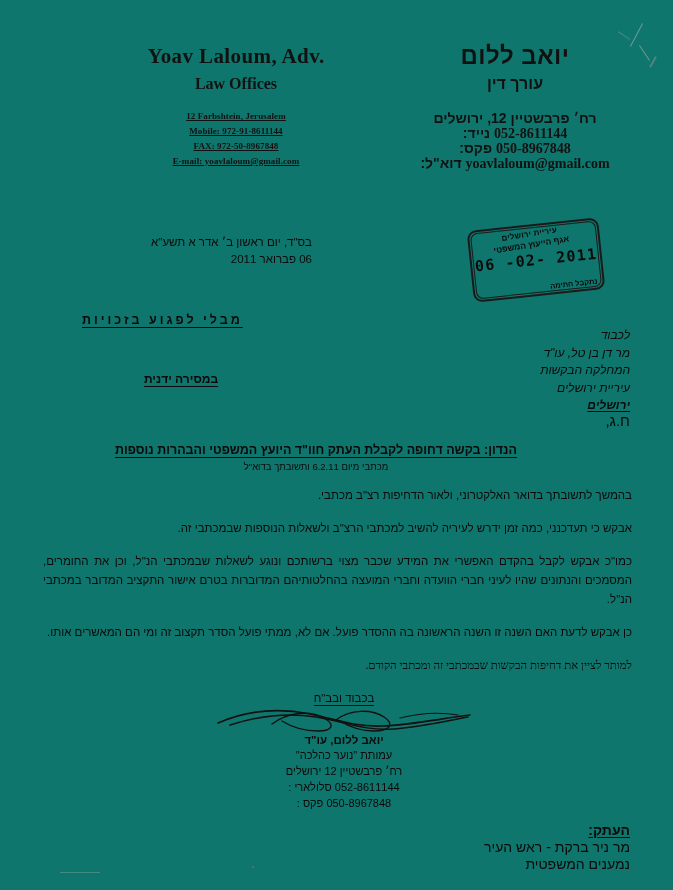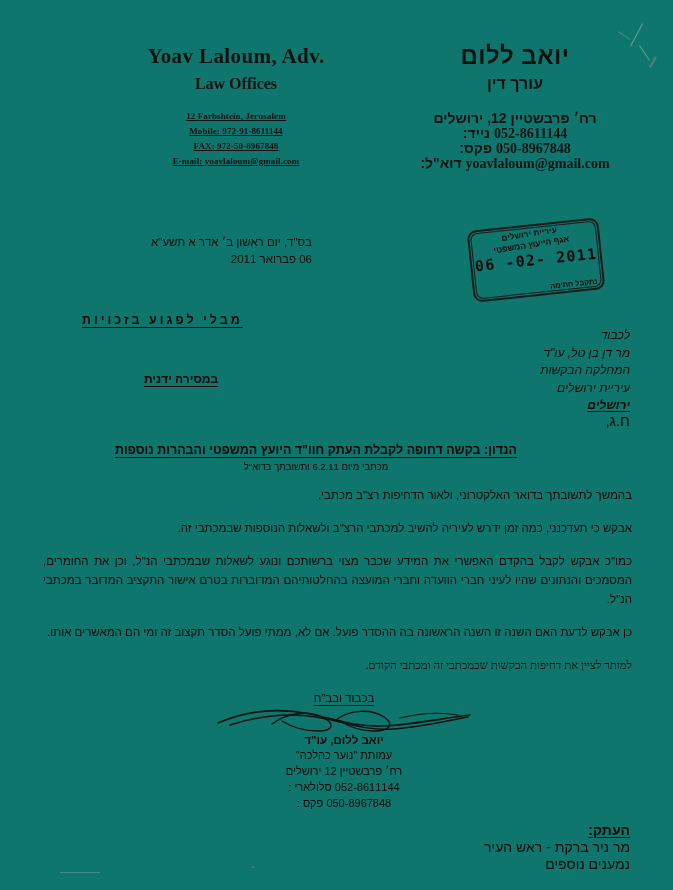--- a/index.html
+++ b/index.html
@@ -378,16 +378,16 @@
       <div>
         <span class="num">050-8967848</span>
         <span>פקס :</span>
       </div>
     </div>
   </div>
 
   <div class="cc">
     <div class="title">העתק:</div>
     <div>מר ניר ברקת - ראש העיר</div>
-    <div>נמענים נוספים</div>
+    <div>נמענים המשפטית</div>
   </div>
 
 </div>
 
 </body></html>

